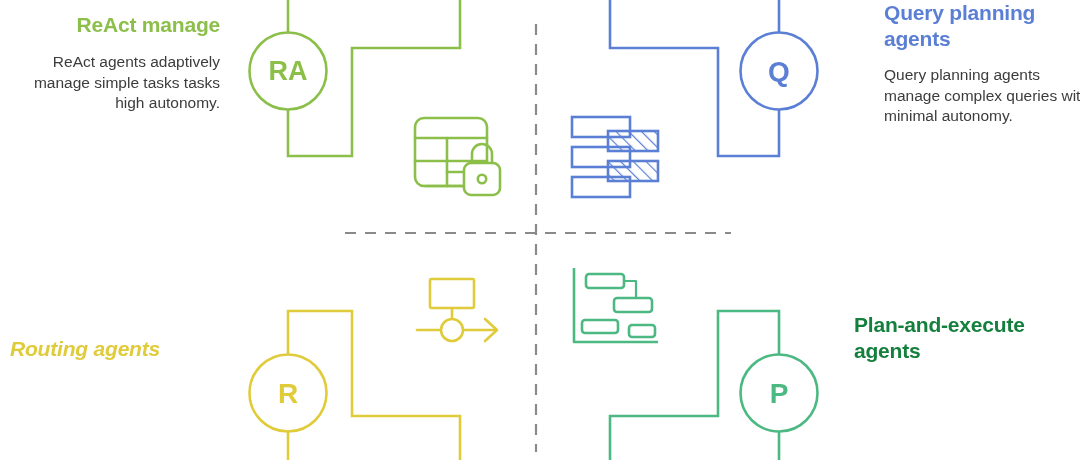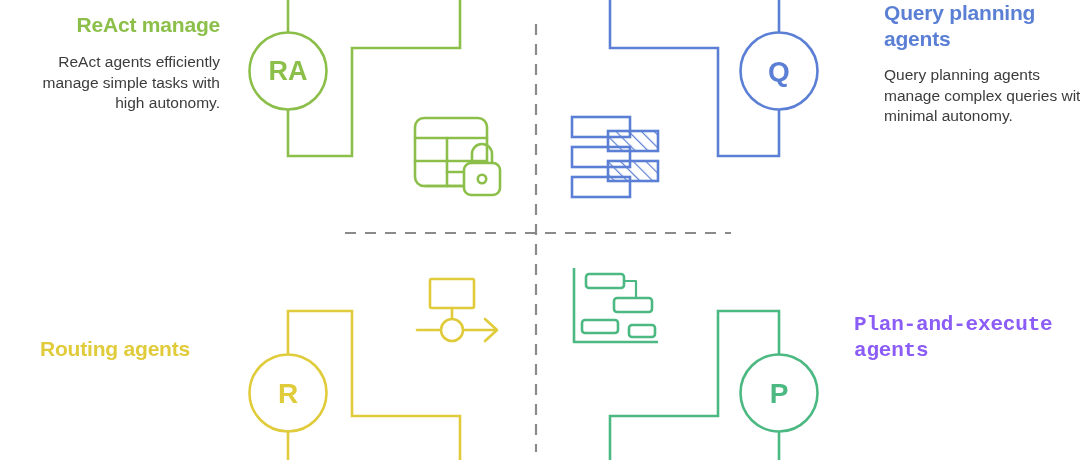--- a/index.html
+++ b/index.html
@@ -19,27 +19,27 @@
     letter-spacing:-0.2px;
   }
   .body{
     font-size:15.5px;line-height:20.5px;color:#3c3c3c;margin:0;
     font-weight:400;
   }
 
   
   #tb-react   {left:10px;  top:12px;  width:210px; text-align:right;}
   #tb-query   {left:852px; top:0px;   width:212px; text-align:left;margin-left:32px;}
-  #tb-routing {left:10px;  top:336px; width:210px; text-align:center;}
+  #tb-routing {left:10px;  top:336px; width:210px; text-align:left;font-style:italic;}
   #tb-plan    {left:854px; top:312px; width:214px; text-align:left;}
 
   #tb-react   .heading{color:#8CBF4A;}
   #tb-query   .heading{color:#5B7FD4;}
   #tb-routing .heading{color:#E0CB3A;}
-  #tb-plan    .heading{color:#8b5cf6;font-family:Liberation Mono, monospace;}
+  #tb-plan    .heading{color:#15803d;}
 
   #tb-query .heading{margin-bottom:13px;}
   #tb-plan  .heading{margin-bottom:12px;}
 </style>
 </head>
 <body>
 
 <div id="stage">
 
   <svg id="art" viewBox="0 0 1080 460">
@@ -129,21 +129,21 @@
       <rect x="586" y="274" width="38" height="14" rx="3" fill="#ffffff"></rect>
       <rect x="614" y="298" width="38" height="14" rx="3" fill="#ffffff"></rect>
       <rect x="582" y="320" width="36" height="13" rx="3" fill="#ffffff"></rect>
       <rect x="629" y="325" width="26" height="12" rx="3" fill="#ffffff"></rect>
       <polyline points="624,281 636,281 636,298" stroke-width="2.2"></polyline>
     </g>
   </svg>
 
   <div class="txtblock" id="tb-react">
     <p class="heading">ReAct manage</p>
-    <p class="body">ReAct agents efficiently manage simple tasks with high autonomy.</p>
+    <p class="body">ReAct agents adaptively manage simple tasks tasks high autonomy.</p>
   </div>
 
   <div class="txtblock" id="tb-query">
     <p class="heading">Query planning agents</p>
     <p class="body">Query planning agents manage complex queries with minimal autonomy.</p>
   </div>
 
   <div class="txtblock" id="tb-routing">
     <p class="heading">Routing agents</p>
   </div>

